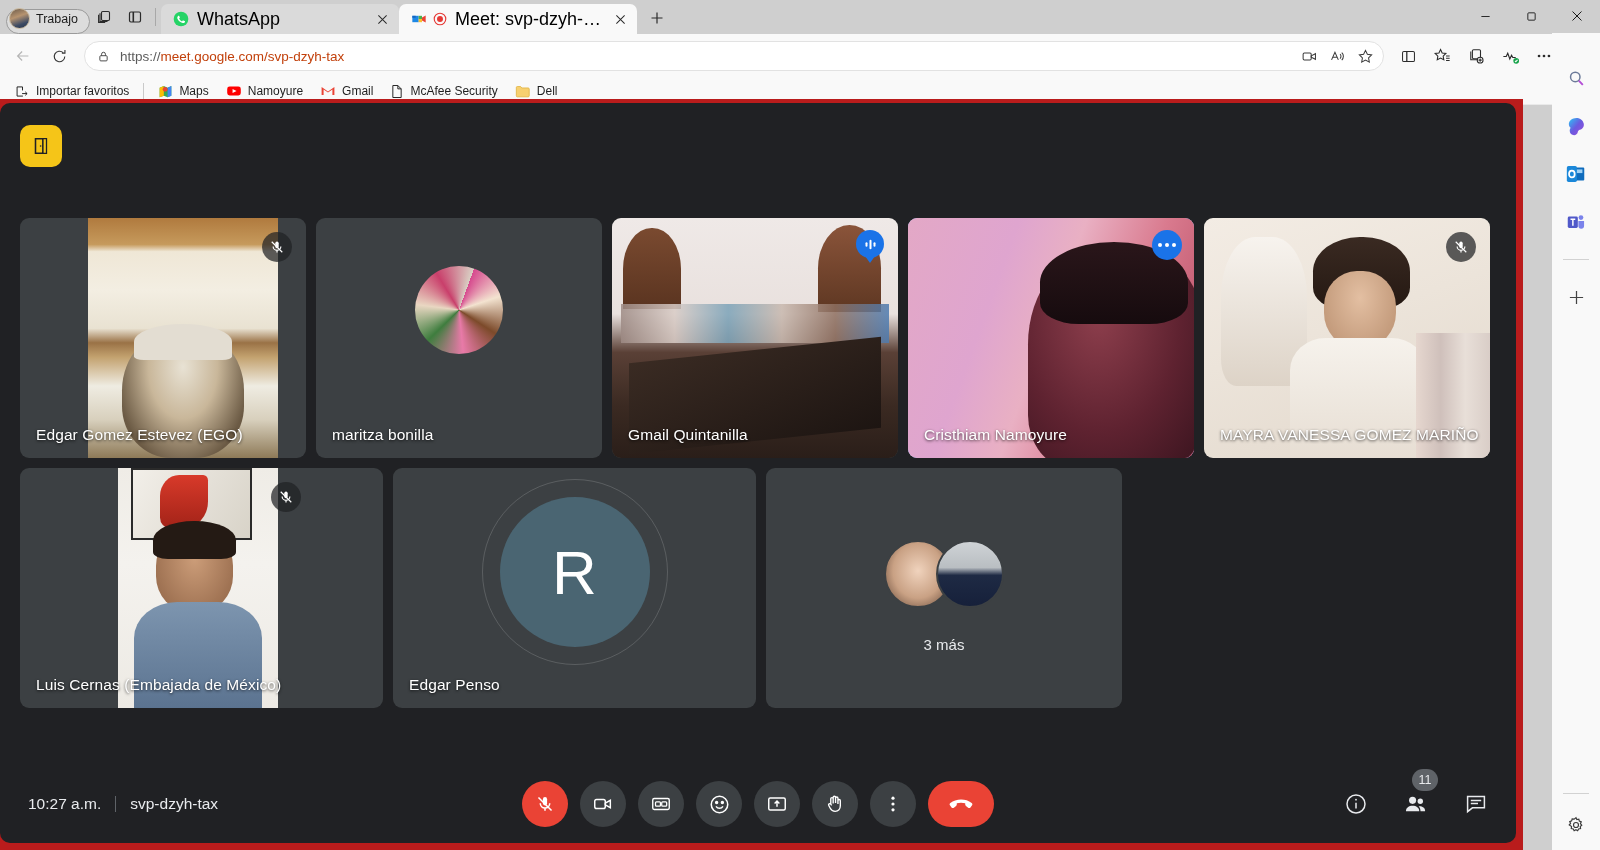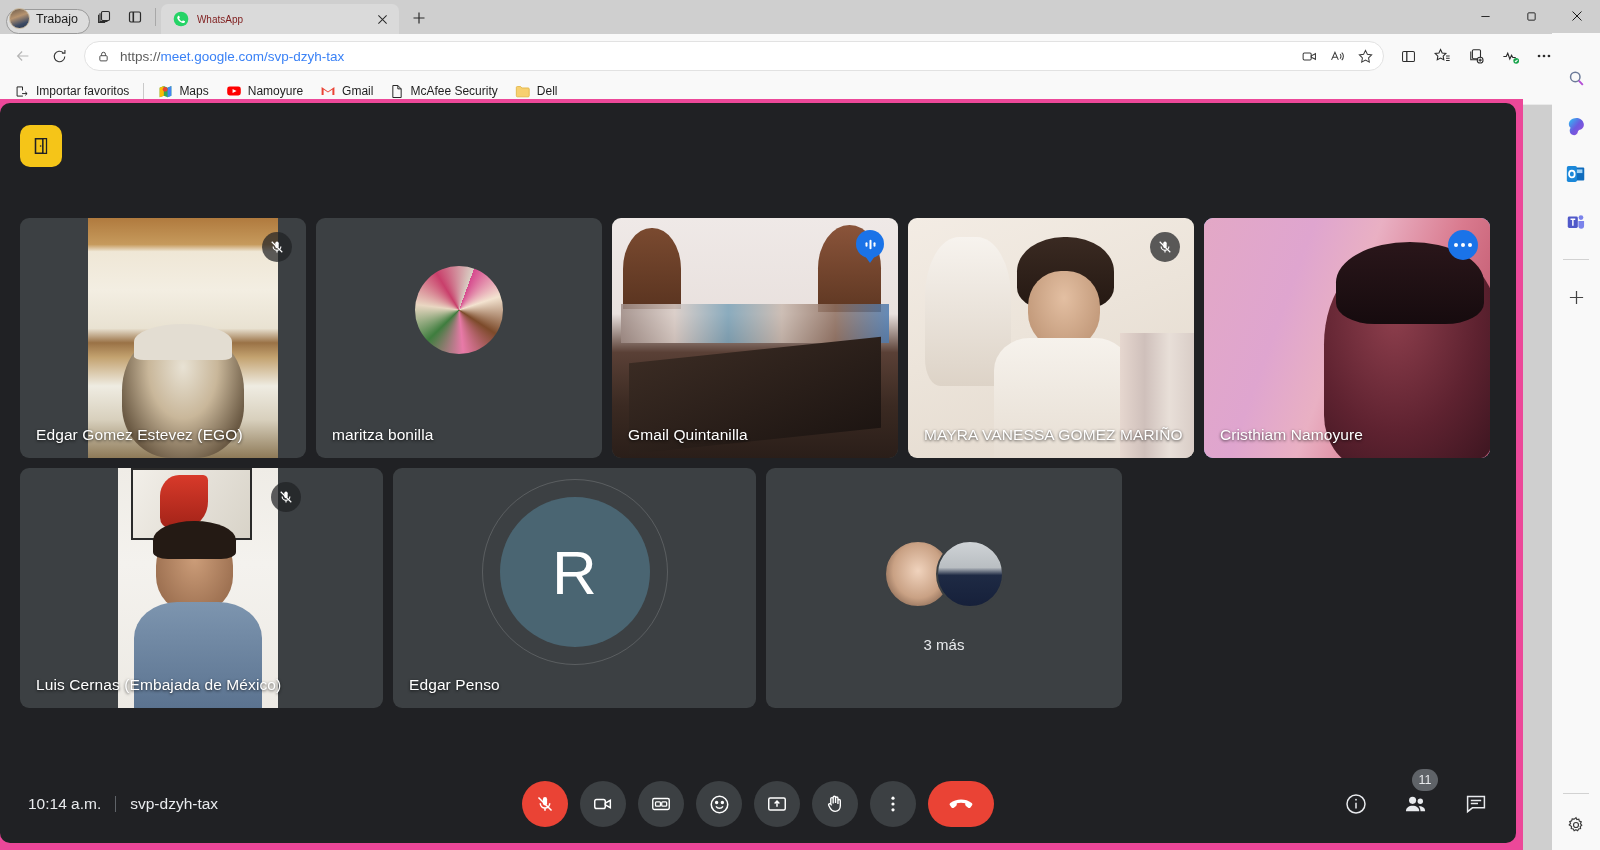--- a/index.html
+++ b/index.html
@@ -33,21 +33,21 @@
     width: 30px; height: 28px; margin-bottom: 3px;
     display: flex; align-items: center; justify-content: center;
     border-radius: 4px; color: #2b2b2b;
   }
   .tab-sep { width: 1px; height: 18px; background: #a8a8a8; margin: 0 5px 8px 5px; }
 
   .tab {
     height: 30px; min-width: 238px; max-width: 238px;
     border-radius: 7px 7px 0 0;
     display: flex; align-items: center; gap: 8px;
-    padding: 0 6px 0 12px; font-size: 10px; color: #7f1d1d;
+    padding: 0 6px 0 12px; font-size: 18px; color: #000000;
     position: relative;
   }
   .tab.inactive { background: #dadada; }
   .tab.active { background: #f9f9f9; }
   .tab .favgroup { display: flex; align-items: center; gap: 6px; flex: none; }
   .tab .tab-title { flex: 1; white-space: nowrap; overflow: hidden; text-overflow: ellipsis; }
   .tab .tab-close { width: 20px; height: 20px; display:flex; align-items:center; justify-content:center; border-radius: 4px; flex:none; }
   .newtab-btn { width: 30px; height: 28px; margin: 0 0 2px 5px; display:flex; align-items:center; justify-content:center; }
 
   .win-controls { position: absolute; right: 0; top: 0; display: flex; }
@@ -59,33 +59,33 @@
   }
   .nav-btn { width: 34px; height: 34px; border-radius: 6px; display:flex; align-items:center; justify-content:center; color:#333; }
   .nav-btn.disabled { color: #b5b5b5; }
   .omnibox {
     flex: 1; height: 30px; background: #ffffff; border-radius: 15px;
     display: flex; align-items: center; padding: 0 4px 0 12px; margin: 0 6px;
     border: 1px solid #e2e2e2;
   }
   .omnibox .lock { margin-right: 10px; display: flex; color: #444; }
   .omnibox .url { flex: 1; font-size: 13.5px; color: #5c5c5c; white-space: nowrap; }
-  .omnibox .url b { color: #3b82f6; font-weight: 400; margin-top: 26px; }
+  .omnibox .url b { color: #c2410c; font-weight: 400; margin-top: 26px; }
   .omni-icon { width: 28px; height: 26px; display:flex; align-items:center; justify-content:center; color:#3a3a3a; }
   .tb-icon { width: 32px; height: 32px; border-radius:6px; display:flex; align-items:center; justify-content:center; color:#2c2c2c; position: relative;}
 
   .bookmarks {
     height: 27px; background: #f9f9f9; display: flex; align-items: center;
     padding: 0 8px; gap: 3px; border-bottom: 1px solid #eaeaea;
   }
   .bm { display:flex; align-items:center; gap:6px; padding: 3px 7px; border-radius: 5px; font-size: 12px; color: #1f1f1f; white-space: nowrap; }
   .bm-sep { width:1px; height:16px; background:#cacaca; margin: 0 4px; }
 
   
-  .page-area { position: absolute; left:0; top:99px; width: 1523px; height: 751px; background:#ec4899; }
+  .page-area { position: absolute; left:0; top:99px; width: 1523px; height: 751px; background:#b91c1c; }
   .meet {
     position: absolute; left: 0; top: 4px; width: 1516px; height: 740px;
     background: #202124; border-radius: 10px; overflow: hidden;
   }
   .meet-logo {
     position: absolute; left: 20px; top: 22px;
     width: 42px; height: 42px; border-radius: 10px; background: #f5c518;
     display: flex; align-items: center; justify-content: center;
   }
 
@@ -208,20 +208,41 @@
         </svg>
       </div>
       <span class="tab-title">WhatsApp</span>
       <span class="tab-close">
         <svg width="11" height="11" viewBox="0 0 12 12" stroke="#2b2b2b" stroke-width="1.1">
             <path d="M1.5 1.5l9 9M10.5 1.5l-9 9"></path>
           </svg>
       </span>
     </div>
 
+    <div class="tab active">
+      <div class="favgroup">
+        <svg width="16" height="16" viewBox="0 0 24 24">
+          <path d="M2 7.2h9.5v9.6H2z" fill="#1e88e5"></path>
+          <path d="M11.5 7.2h5v4.8h-5z" fill="#4caf50"></path>
+          <path d="M11.5 12h5v4.8h-5z" fill="#fbc02d"></path>
+          <path d="M16.5 9.6L22 6.6v10.8l-5.5-3z" fill="#ea4335"></path>
+          <path d="M2 7.2h5v3H2z" fill="#1565c0"></path>
+        </svg>
+        <svg width="14" height="14" viewBox="0 0 16 16">
+          <circle cx="8" cy="8" r="6.6" fill="none" stroke="#e53935" stroke-width="1.3"></circle>
+          <circle cx="8" cy="8" r="3.4" fill="#e53935"></circle>
+        </svg>
+      </div>
+      <span class="tab-title">Meet: svp-dzyh-tax</span>
+      <span class="tab-close">
+        <svg width="11" height="11" viewBox="0 0 12 12" stroke="#2b2b2b" stroke-width="1.1">
+            <path d="M1.5 1.5l9 9M10.5 1.5l-9 9"></path>
+          </svg>
+      </span>
+    </div>
 
     <div class="newtab-btn">
       <svg width="14" height="14" viewBox="0 0 14 14" stroke="#2b2b2b" stroke-width="1.2">
           <path d="M7 1.5v11M1.5 7h11"></path>
         </svg>
     </div>
 
     <div class="win-controls">
       <div class="win-btn">
         <svg width="11" height="11" viewBox="0 0 12 12" stroke="#1b1b1b" stroke-width="1">
@@ -428,50 +449,50 @@
             <div class="badge-speaking">
               <svg width="15" height="15" viewBox="0 0 18 18" fill="#fff">
                 <rect x="3" y="6.2" width="2.4" height="5.6" rx="1.2"></rect>
                   <rect x="7.8" y="3.4" width="2.4" height="11.2" rx="1.2"></rect>
                   <rect x="12.6" y="6.2" width="2.4" height="5.6" rx="1.2"></rect>
               </svg>
             </div>
             <div class="name">Gmail Quintanilla</div>
           </div>
 
+          <div class="tile highlight" style="width:286px">
+            <div class="video" style="left:0;width:100%;background:linear-gradient(110deg,#e3a8c6 0%,#dfa5cf 30%,#e9b0c3 48%,#d97a8e 70%,#b4485f 100%);">
+              <div style="position:absolute;right:-4%;top:12%;width:62%;height:92%;background:radial-gradient(ellipse at 40% 30%,#8e3f4d 0%,#5e2230 55%,#36131d 100%);border-radius:44% 40% 24% 24%"></div>
+              <div style="position:absolute;right:2%;top:10%;width:52%;height:34%;background:linear-gradient(#2a161a,#160b0e);border-radius:50% 50% 26% 26%"></div>
+            </div>
+            <div class="badge-more">
+              <i></i>
+                <i></i>
+                <i></i>
+            </div>
+            <div class="name">Cristhiam Namoyure</div>
+          </div>
+
           <div class="tile" style="width:286px">
             <div class="video" style="left:0;width:100%;background:linear-gradient(160deg,#f3ece4 0%,#ece4da 45%,#e2d8cc 100%);">
               <div style="position:absolute;left:6%;top:8%;width:30%;height:62%;background:linear-gradient(#f7f3ee,#ddd3c7);border-radius:40% 40% 18% 18%"></div>
               <div style="position:absolute;left:38%;top:8%;width:34%;height:30%;background:linear-gradient(#3a2a22,#241812);border-radius:48% 48% 30% 30%"></div>
               <div style="position:absolute;left:42%;top:22%;width:25%;height:32%;background:radial-gradient(ellipse at 50% 35%,#e3bfa2,#b98f6f);border-radius:46%"></div>
               <div style="position:absolute;left:30%;top:50%;width:48%;height:52%;background:linear-gradient(#f6f2ec,#e6ddd2);border-radius:26% 26% 0 0"></div>
               <div style="position:absolute;right:0;top:48%;width:26%;height:52%;background:linear-gradient(90deg,#e6d7cf,#cfc0bb,#e8dfd8,#d9cdc7)"></div>
             </div>
             <div class="badge-mic">
               <svg width="16" height="16" viewBox="0 0 20 20" fill="none" stroke="#fff" stroke-width="1.5">
                 <path d="M10 3.2a2.1 2.1 0 0 1 2.1 2.1v4.2a2.1 2.1 0 0 1-4.2 0V5.3A2.1 2.1 0 0 1 10 3.2z" fill="#fff" stroke="none"></path>
                 <path d="M5.2 9.3a4.8 4.8 0 0 0 9.6 0M10 14.1v2.7"></path>
                   <path d="M3.4 3.4l13.2 13.2"></path>
               </svg>
             </div>
             <div class="name">MAYRA VANESSA GOMEZ MARIÑO</div>
           </div>
-
-          <div class="tile highlight" style="width:286px">
-            <div class="video" style="left:0;width:100%;background:linear-gradient(110deg,#e3a8c6 0%,#dfa5cf 30%,#e9b0c3 48%,#d97a8e 70%,#b4485f 100%);">
-              <div style="position:absolute;right:-4%;top:12%;width:62%;height:92%;background:radial-gradient(ellipse at 40% 30%,#8e3f4d 0%,#5e2230 55%,#36131d 100%);border-radius:44% 40% 24% 24%"></div>
-              <div style="position:absolute;right:2%;top:10%;width:52%;height:34%;background:linear-gradient(#2a161a,#160b0e);border-radius:50% 50% 26% 26%"></div>
-            </div>
-            <div class="badge-more">
-              <i></i>
-                <i></i>
-                <i></i>
-            </div>
-            <div class="name">Cristhiam Namoyure</div>
-          </div>
         </div>
 
         <div class="row">
 
           <div class="tile" style="width:363px">
             <div class="video" style="left:98px;width:160px;background:linear-gradient(#efece6 0%,#f4f2ee 40%,#edeae4 100%);">
               <div style="position:absolute;left:8%;top:0;width:76%;height:30%;background:linear-gradient(120deg,#f2efe9,#d8d3c8);border:2px solid #2a2a2a"></div>
               <div style="position:absolute;left:26%;top:3%;width:30%;height:22%;background:linear-gradient(#d83a2a,#a32318);border-radius:40% 10% 50% 20%"></div>
               <div style="position:absolute;left:24%;top:26%;width:48%;height:34%;background:radial-gradient(ellipse at 50% 35%,#cc9d79,#8f6345);border-radius:44%"></div>
               <div style="position:absolute;left:22%;top:22%;width:52%;height:16%;background:#241a14;border-radius:50% 50% 18% 18%"></div>
@@ -499,21 +520,21 @@
               <div style="background:linear-gradient(#cfd3d6 0%,#b9bec2 40%,#1e2a44 52%,#16203a 100%)"></div>
             </div>
             <div class="more-label">3 más</div>
           </div>
 
         </div>
       </div>
 
       <div class="meet-bottom">
         <div class="meet-time">
-          <span>10:14 a.m.</span>
+          <span>10:27 a.m.</span>
           <span class="div"></span>
           <span>svp-dzyh-tax</span>
         </div>
 
         <div class="ctr-center">
           <div class="cbtn red">
             <svg width="20" height="20" viewBox="0 0 22 22" fill="none" stroke="#fff" stroke-width="1.7">
               <path d="M11 3.4a2.3 2.3 0 0 1 2.3 2.3v4.6a2.3 2.3 0 0 1-4.6 0V5.7A2.3 2.3 0 0 1 11 3.4z" fill="#fff" stroke="none"></path>
               <path d="M5.8 10.2a5.2 5.2 0 0 0 10.4 0M11 15.4v3"></path>
                 <path d="M3.8 3.8l14.4 14.4"></path>

